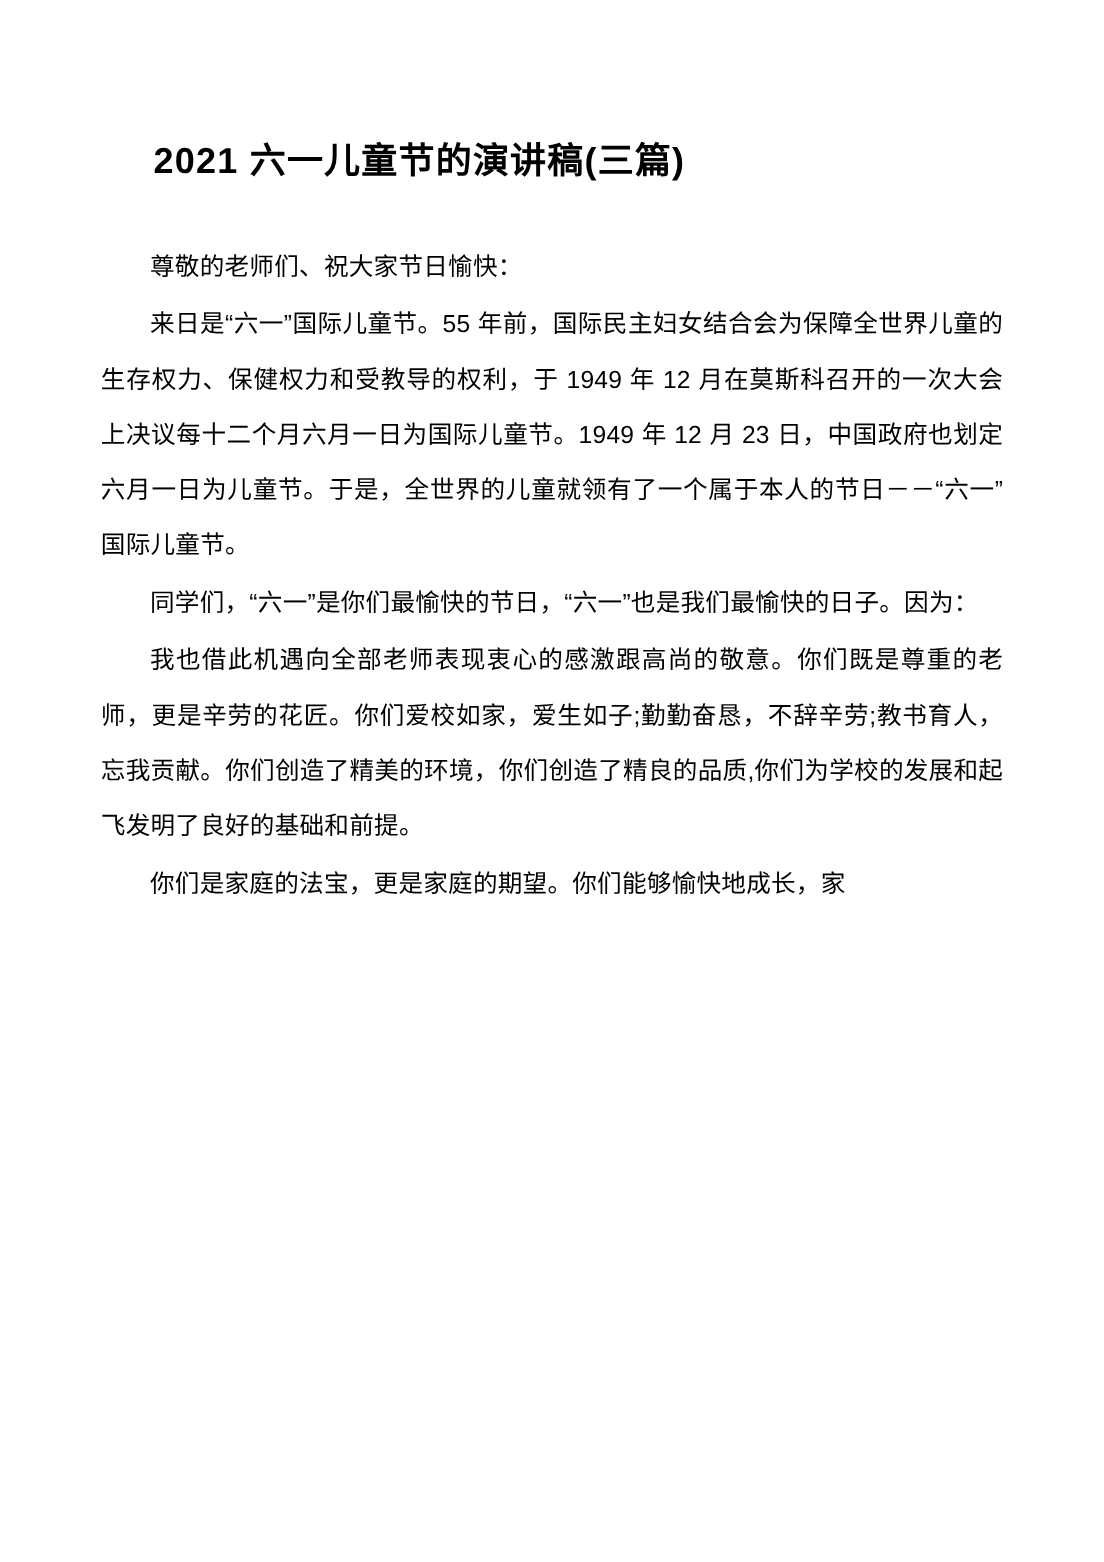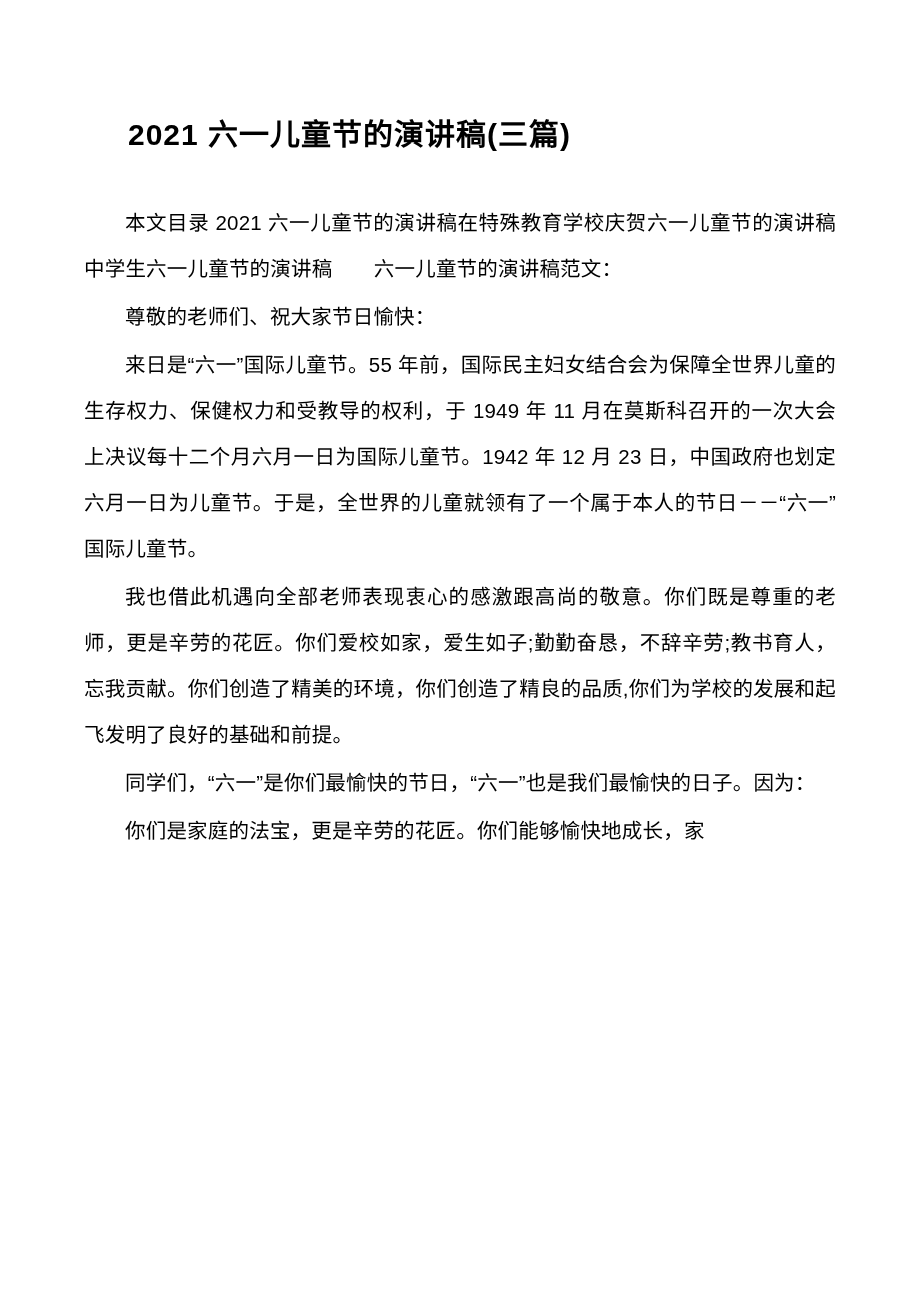--- a/index.html
+++ b/index.html
@@ -43,21 +43,20 @@
   }
 </style>
 </head>
 <body>
 
 <div class="page">
 
   <h1 class="doc-title">2021 六一儿童节的演讲稿(三篇)</h1>
 
   <div class="body-block">
-    <p class="para">本文目录 2021 六一儿童节的演讲稿在特殊教育学校庆贺六一儿童节的演讲稿中学生六一儿童节的演讲稿　　六一儿童节的演讲稿范文：</p>
     <p class="para">尊敬的老师们、祝大家节日愉快：</p>
-    <p class="para">来日是“六一”国际儿童节。55 年前，国际民主妇女结合会为保障全世界儿童的生存权力、保健权力和受教导的权利，于 1949 年 11 月在莫斯科召开的一次大会上决议每十二个月六月一日为国际儿童节。1942 年 12 月 23 日，中国政府也划定六月一日为儿童节。于是，全世界的儿童就领有了一个属于本人的节日－－“六一”国际儿童节。</p>
+    <p class="para">来日是“六一”国际儿童节。55 年前，国际民主妇女结合会为保障全世界儿童的生存权力、保健权力和受教导的权利，于 1949 年 12 月在莫斯科召开的一次大会上决议每十二个月六月一日为国际儿童节。1949 年 12 月 23 日，中国政府也划定六月一日为儿童节。于是，全世界的儿童就领有了一个属于本人的节日－－“六一”国际儿童节。</p>
+    <p class="para">同学们，“六一”是你们最愉快的节日，“六一”也是我们最愉快的日子。因为：</p>
     <p class="para">我也借此机遇向全部老师表现衷心的感激跟高尚的敬意。你们既是尊重的老师，更是辛劳的花匠。你们爱校如家，爱生如子;勤勤奋恳，不辞辛劳;教书育人，忘我贡献。你们创造了精美的环境，你们创造了精良的品质,你们为学校的发展和起飞发明了良好的基础和前提。</p>
-    <p class="para">同学们，“六一”是你们最愉快的节日，“六一”也是我们最愉快的日子。因为：</p>
-    <p class="para">你们是家庭的法宝，更是辛劳的花匠。你们能够愉快地成长，家</p>
+    <p class="para">你们是家庭的法宝，更是家庭的期望。你们能够愉快地成长，家</p>
   </div>
 
 </div>
 
 </body></html>

